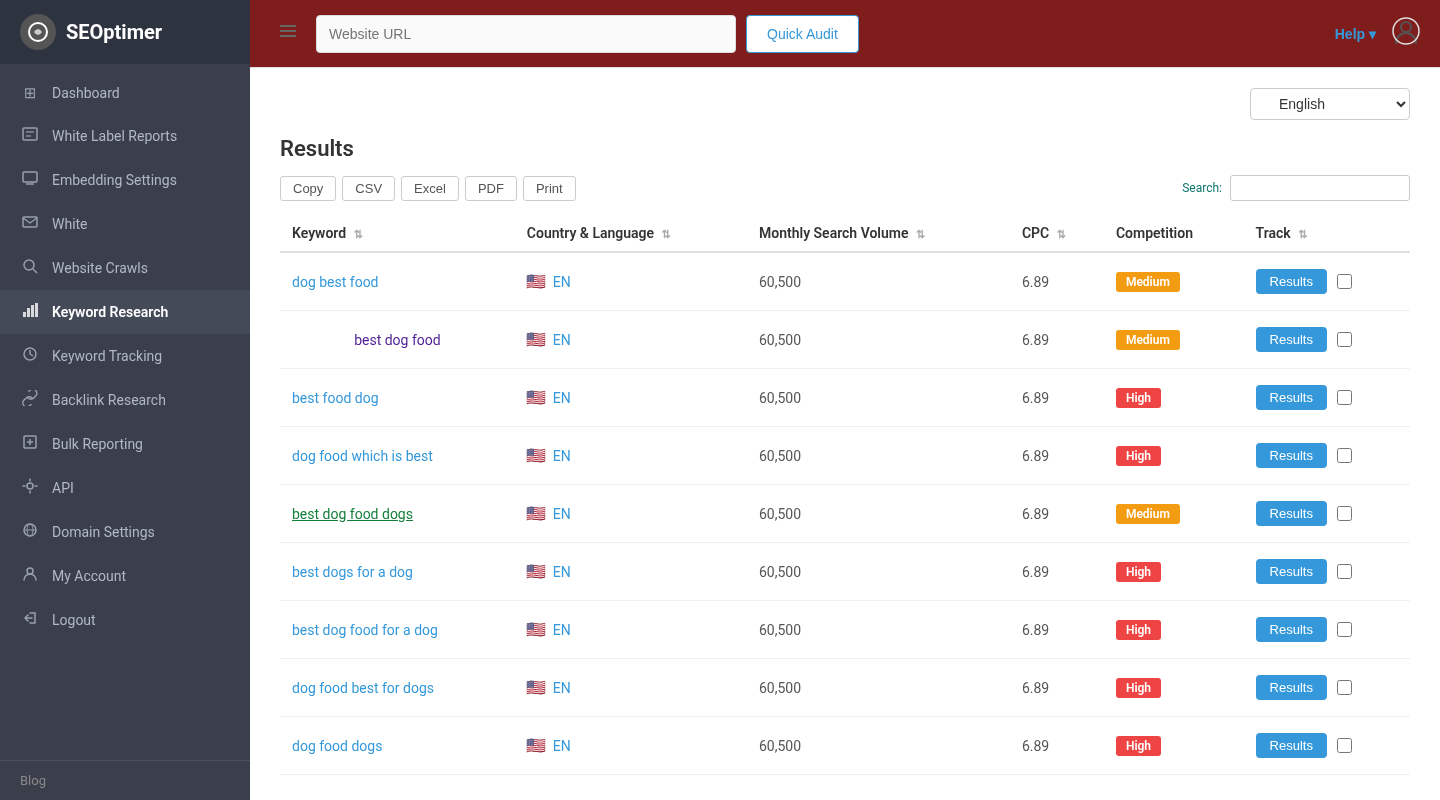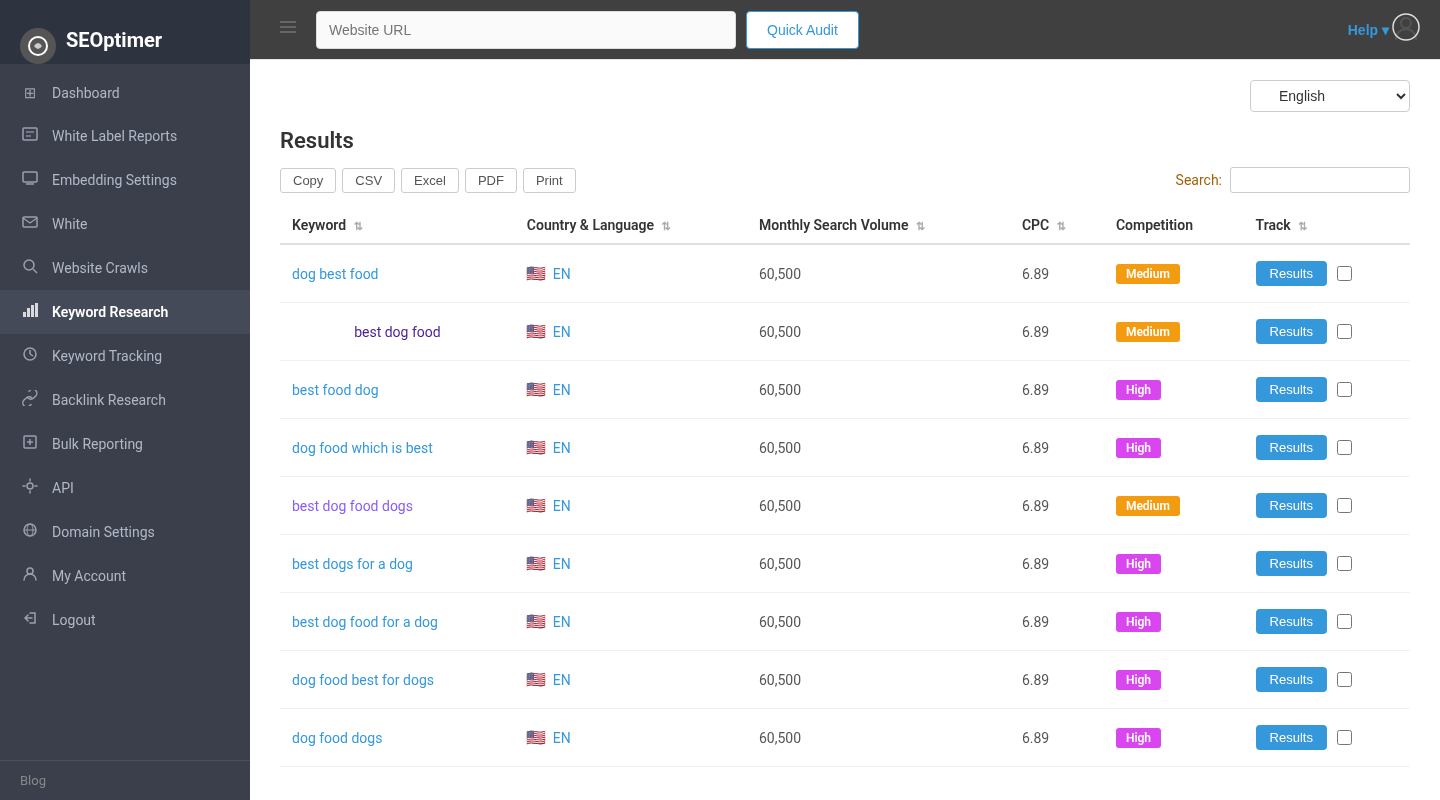--- a/index.html
+++ b/index.html
@@ -10,22 +10,22 @@
       width: 250px;
       min-width: 250px;
       background: #3a3f4b;
       color: #ccc;
       display: flex;
       flex-direction: column;
       height: 100%;
     }
     .sidebar-logo {
       display: flex;
-      align-items: flex-start;
-      padding: 28px 20px;
+      align-items: center;
+      padding: 12px 20px;
       background: #2e3340;
       height: 64px;
     }
     .logo-icon {
       width: 36px;
       height: 36px;
       background: #555;
       border-radius: 50%;
       display: flex;
       align-items: center;
@@ -76,23 +76,23 @@
       flex-direction: column;
       background: #fff;
       overflow: hidden;
     }
 
     
     .topbar {
       display: flex;
       align-items: center;
       padding: 0 20px;
-      height: 60px;
+      height: 68px;
       border-bottom: 1px solid #e5e5e5;
-      background: #404040;
+      background: #7f1d1d;
       gap: 10px;
     }
     .hamburger-btn {
       background: none;
       border: none;
       cursor: pointer;
       font-size: 20px;
       color: #666;
       padding: 4px 8px;
     }
@@ -115,21 +115,21 @@
       color: #3498db;
       border-radius: 4px;
       font-size: 14px;
       cursor: pointer;
       font-weight: 500;
     }
     .topbar-right {
       margin-left: auto;
       display: flex;
       align-items: center;
-      gap: 3px;
+      gap: 16px;
     }
     .help-btn {
       background: none;
       border: none;
       color: #3498db;
       font-size: 14px;
       cursor: pointer;
       font-weight: 600;
     }
     .user-icon-btn {
@@ -187,21 +187,21 @@
       font-size: 13px;
       cursor: pointer;
       color: #555;
     }
     .search-bar {
       margin-left: auto;
       display: flex;
       align-items: center;
       gap: 8px;
     }
-    .search-label { color: #a16207; font-size: 14px; margin-left: 43px; }
+    .search-label { color: #0f766e; font-size: 12px; margin-left: 43px; }
     .search-input {
       border: 1px solid #ccc;
       border-radius: 3px;
       padding: 4px 8px;
       font-size: 14px;
       width: 180px;
     }
 
     
     .data-table {
@@ -244,21 +244,21 @@
     }
     .badge {
       display: inline-block;
       padding: 3px 10px;
       border-radius: 3px;
       font-size: 12px;
       font-weight: 600;
       color: white;
     }
     .badge-medium { background: #f39c12; }
-    .badge-high { background: #d946ef; }
+    .badge-high { background: #ef4444; }
     .results-btn {
       padding: 5px 14px;
       background: #3498db;
       color: white;
       border: none;
       border-radius: 4px;
       font-size: 13px;
       cursor: pointer;
     }
     .track-checkbox {
@@ -579,21 +579,21 @@
         <span class="badge badge-high">High</span>
       </td>
       <td>
         <div class="track-cell">
           <button class="results-btn">Results</button>
           <input type="checkbox" class="track-checkbox" style="">
         </div>
       </td>
     </tr>
           <tr>
-      <td style="color:#8b5cf6;">best dog food dogs</td>
+      <td style="color:#15803d;text-decoration:underline;">best dog food dogs</td>
       <td>
         <div class="flag-cell">
           <span class="flag">🇺🇸</span>
           <span style="color:#3498db;">EN</span>
         </div>
       </td>
       <td>60,500</td>
       <td>6.89</td>
       <td>
         <span class="badge badge-medium">Medium</span>

